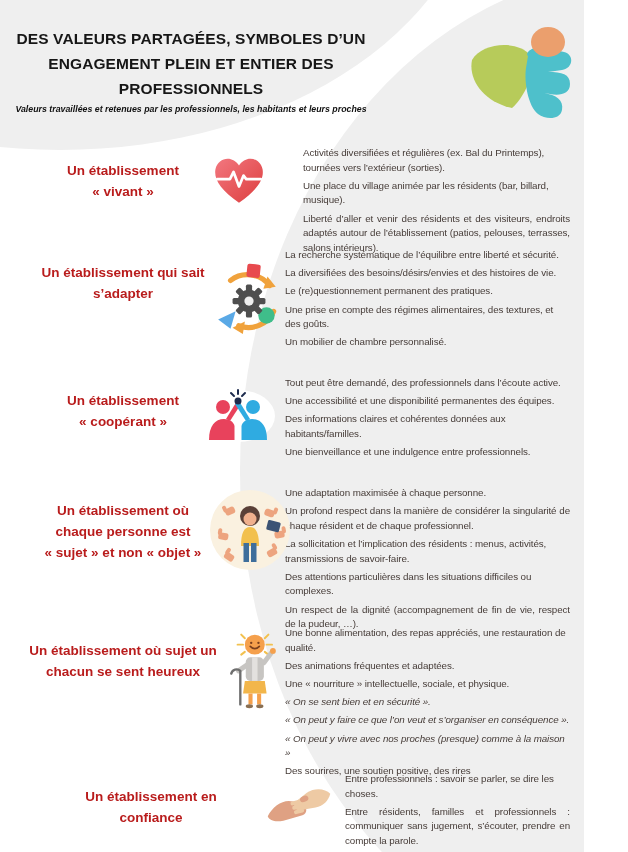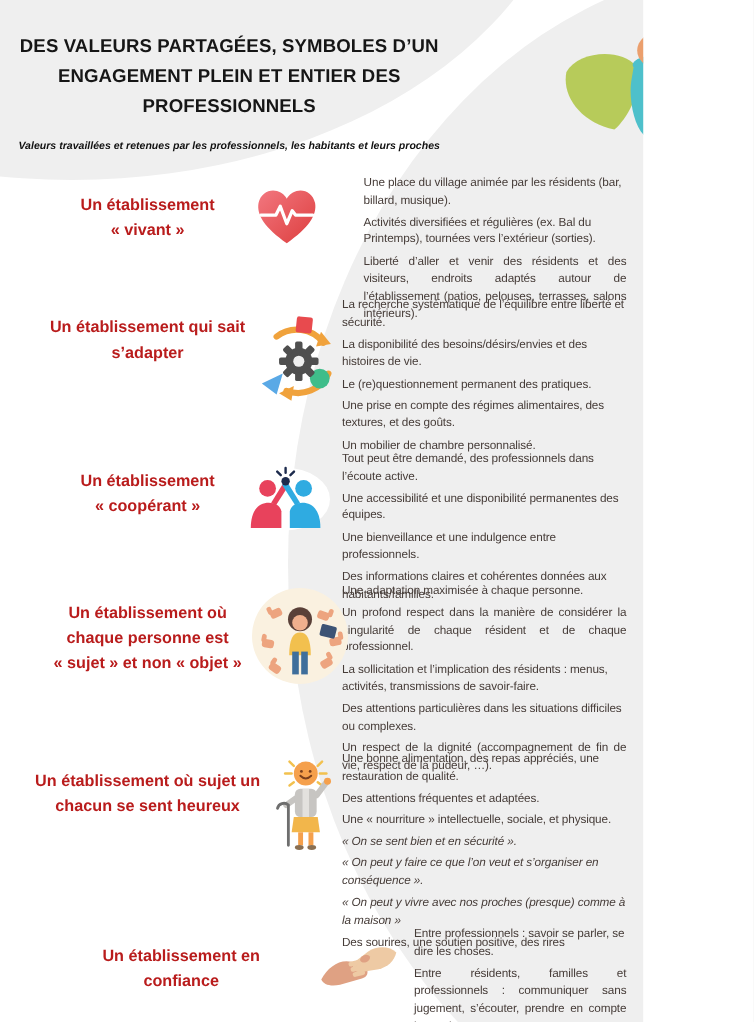--- a/index.html
+++ b/index.html
@@ -1,28 +1,28 @@
 <!DOCTYPE html>
 <html lang="fr"><head>
 <meta charset="utf-8">
 <style>
   html,body{margin:0;padding:0;}
   body{background:#fff;font-family:"Liberation Sans",sans-serif;}
-  .page{position:relative;width:536px;height:852px;background:#fff;overflow:hidden;}
+  .page{position:relative;width:536px;height:852px;background:#fff;overflow:hidden;padding-left:48px;}
 
   
   .bg-blob-right{position:absolute;left:240px;top:-30px;width:800px;height:1000px;
     border-radius:50%;background:#efefef;}
   .bg-blob-topleft{position:absolute;left:-360px;top:-430px;width:840px;height:580px;
     border-radius:50%;background:#efefef;}
 
   
   .header{position:absolute;left:0;top:26px;width:382px;text-align:center;}
   .title-line{font-size:15.5px;font-weight:bold;color:#161616;line-height:25px;letter-spacing:0.1px;}
-  .subtitle{margin-top:15px;font-size:8.8px;font-weight:bold;font-style:italic;color:#111;}
+  .subtitle{margin-top:3px;font-size:8.8px;font-weight:bold;font-style:italic;color:#111;}
 
   .logo{position:absolute;left:466px;top:22px;width:124px;height:106px;}
 
   
   .row{position:absolute;left:0;right:0;display:flex;align-items:flex-start;}
   .col-heading{width:246px;flex:none;box-sizing:border-box;padding-top:14px;text-align:center;}
   .heading-line{font-size:13.5px;font-weight:bold;color:#b91c1c;line-height:21px;}
   .col-text{flex:1;box-sizing:border-box;padding-left:39px;padding-right:14px;}
   .item{font-size:9.8px;line-height:14.6px;color:#463c38;margin-bottom:3.6px;letter-spacing:-0.1px;}
   .item.justify{text-align:justify;}
@@ -69,22 +69,22 @@
             <linearGradient id="hg" x1="0" y1="0" x2="1" y2="1">
           <stop offset="0" stop-color="#f2777f"></stop>
               <stop offset="1" stop-color="#dd3e3e"></stop>
         </linearGradient>
           </defs>
         <path d="M32 56 C12 42 4 30 6 19 C8 10 16 6 23 8 C28 9.5 31 13 32 15 C33 13 36 9.5 41 8 C48 6 56 10 58 19 C60 30 52 42 32 56 Z" fill="url(#hg)"></path>
         <polyline points="8,30 22,30 26,22 32,38 37,26 40,30 56,30" fill="none" stroke="#fff" stroke-width="3" stroke-linejoin="round" stroke-linecap="round"></polyline>
       </svg>
     </div>
     <div class="col-text">
+      <div class="item">Activités diversifiées et régulières (ex. Bal du Printemps), tournées vers l’extérieur (sorties).</div>
       <div class="item">Une place du village animée par les résidents (bar, billard, musique).</div>
-      <div class="item">Activités diversifiées et régulières (ex. Bal du Printemps), tournées vers l’extérieur (sorties).</div>
       <div class="item justify">Liberté d’aller et venir des résidents et des visiteurs, endroits adaptés autour de l’établissement (patios, pelouses, terrasses, salons intérieurs).</div>
     </div>
   </div>
 
   <div class="row row2">
     <div class="col-heading">
       <div class="heading-line">Un établissement qui sait</div>
       <div class="heading-line">s’adapter</div>
     </div>
     <div class="icon-wrap" style="left:212px;top:14px;">
@@ -107,21 +107,21 @@
             <rect x="-3" y="-16" width="6" height="7" rx="1.5" transform="rotate(225)"></rect>
             <rect x="-3" y="-16" width="6" height="7" rx="1.5" transform="rotate(270)"></rect>
             <rect x="-3" y="-16" width="6" height="7" rx="1.5" transform="rotate(315)"></rect>
           </g>
           <circle r="4.5" fill="#efefef"></circle>
         </g>
       </svg>
     </div>
     <div class="col-text">
       <div class="item">La recherche systématique de l’équilibre entre liberté et sécurité.</div>
-      <div class="item">La disponibilité des besoins/désirs/envies et des histoires de vie.</div>
+      <div class="item">La diversifiées des besoins/désirs/envies et des histoires de vie.</div>
       <div class="item">Le (re)questionnement permanent des pratiques.</div>
       <div class="item">Une prise en compte des régimes alimentaires, des textures, et des goûts.</div>
       <div class="item">Un mobilier de chambre personnalisé.</div>
     </div>
   </div>
 
   <div class="row row3">
     <div class="col-heading">
       <div class="heading-line">Un établissement</div>
       <div class="heading-line">« coopérant »</div>
@@ -143,22 +143,22 @@
           <line x1="38" y1="2" x2="38" y2="6"></line>
           <line x1="31" y1="5" x2="34" y2="8"></line>
           <line x1="45" y1="5" x2="42" y2="8"></line>
         </g>
         <circle cx="38" cy="13" r="3.5" fill="#1d2b4d"></circle>
       </svg>
     </div>
     <div class="col-text">
       <div class="item">Tout peut être demandé, des professionnels dans l’écoute active.</div>
       <div class="item">Une accessibilité et une disponibilité permanentes des équipes.</div>
+      <div class="item">Des informations claires et cohérentes données aux habitants/familles.</div>
       <div class="item">Une bienveillance et une indulgence entre professionnels.</div>
-      <div class="item">Des informations claires et cohérentes données aux habitants/familles.</div>
     </div>
   </div>
 
   <div class="row row4">
     <div class="col-heading">
       <div class="heading-line">Un établissement où</div>
       <div class="heading-line">chaque personne est</div>
       <div class="heading-line">« sujet » et non « objet »</div>
     </div>
     <div class="icon-wrap" style="left:208px;top:2px;">
@@ -234,21 +234,21 @@
         <path d="M23 56 L45 56 L47 70 L21 70 Z" fill="#f2b64b"></path>
         <rect x="27" y="70" width="4.5" height="12" fill="#f5a04c"></rect>
         <rect x="36.5" y="70" width="4.5" height="12" fill="#f5a04c"></rect>
         <ellipse cx="28" cy="84" rx="4" ry="2.2" fill="#8a6f52"></ellipse>
           <ellipse cx="39.5" cy="84" rx="4" ry="2.2" fill="#8a6f52"></ellipse>
         <path d="M8 48 A6 6 0 0 1 18 45 L18 82" fill="none" stroke="#6e6e6e" stroke-width="2.6" stroke-linecap="round"></path>
       </svg>
     </div>
     <div class="col-text">
       <div class="item">Une bonne alimentation, des repas appréciés, une restauration de qualité.</div>
-      <div class="item">Des attentions fréquentes et adaptées.</div>
+      <div class="item">Des animations fréquentes et adaptées.</div>
       <div class="item">Une « nourriture » intellectuelle, sociale, et physique.</div>
       <div class="item quote">« On se sent bien et en sécurité ».</div>
       <div class="item quote">« On peut y faire ce que l’on veut et s’organiser en conséquence ».</div>
       <div class="item quote">« On peut y vivre avec nos proches (presque) comme à la maison »</div>
       <div class="item">Des sourires, une soutien positive, des rires</div>
     </div>
   </div>
 
   <div class="row row6">
     <div class="col-heading">

